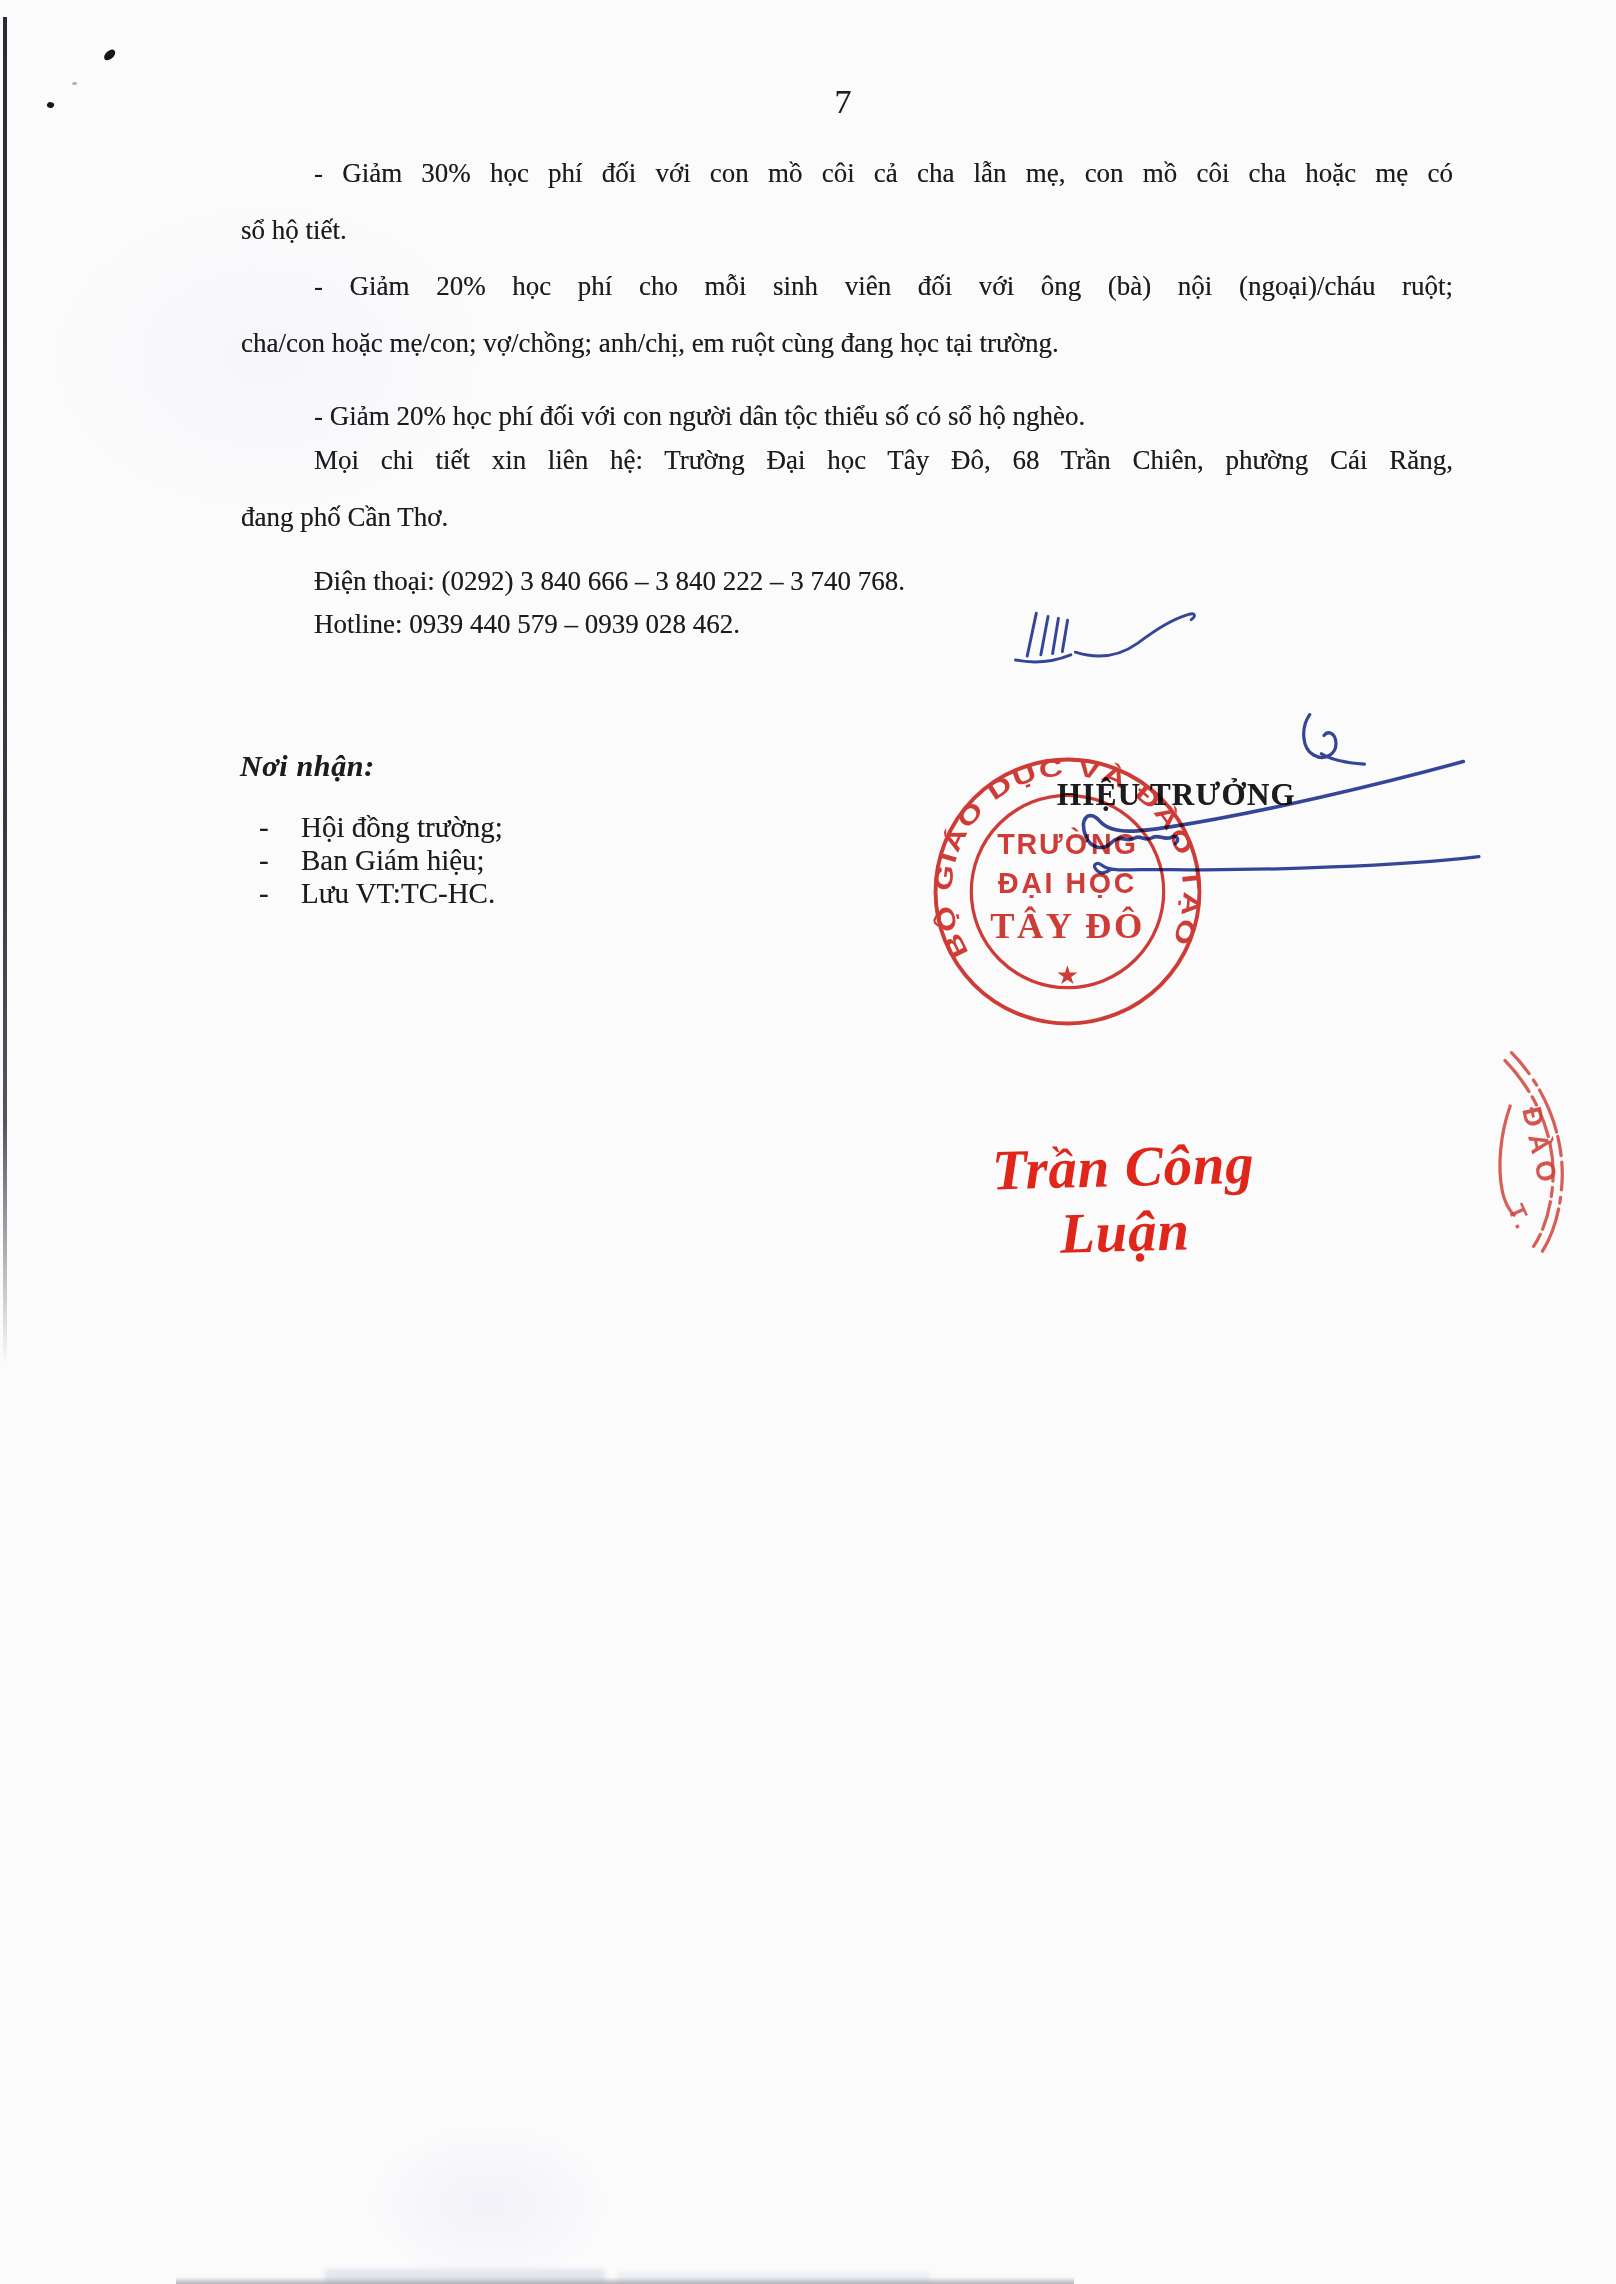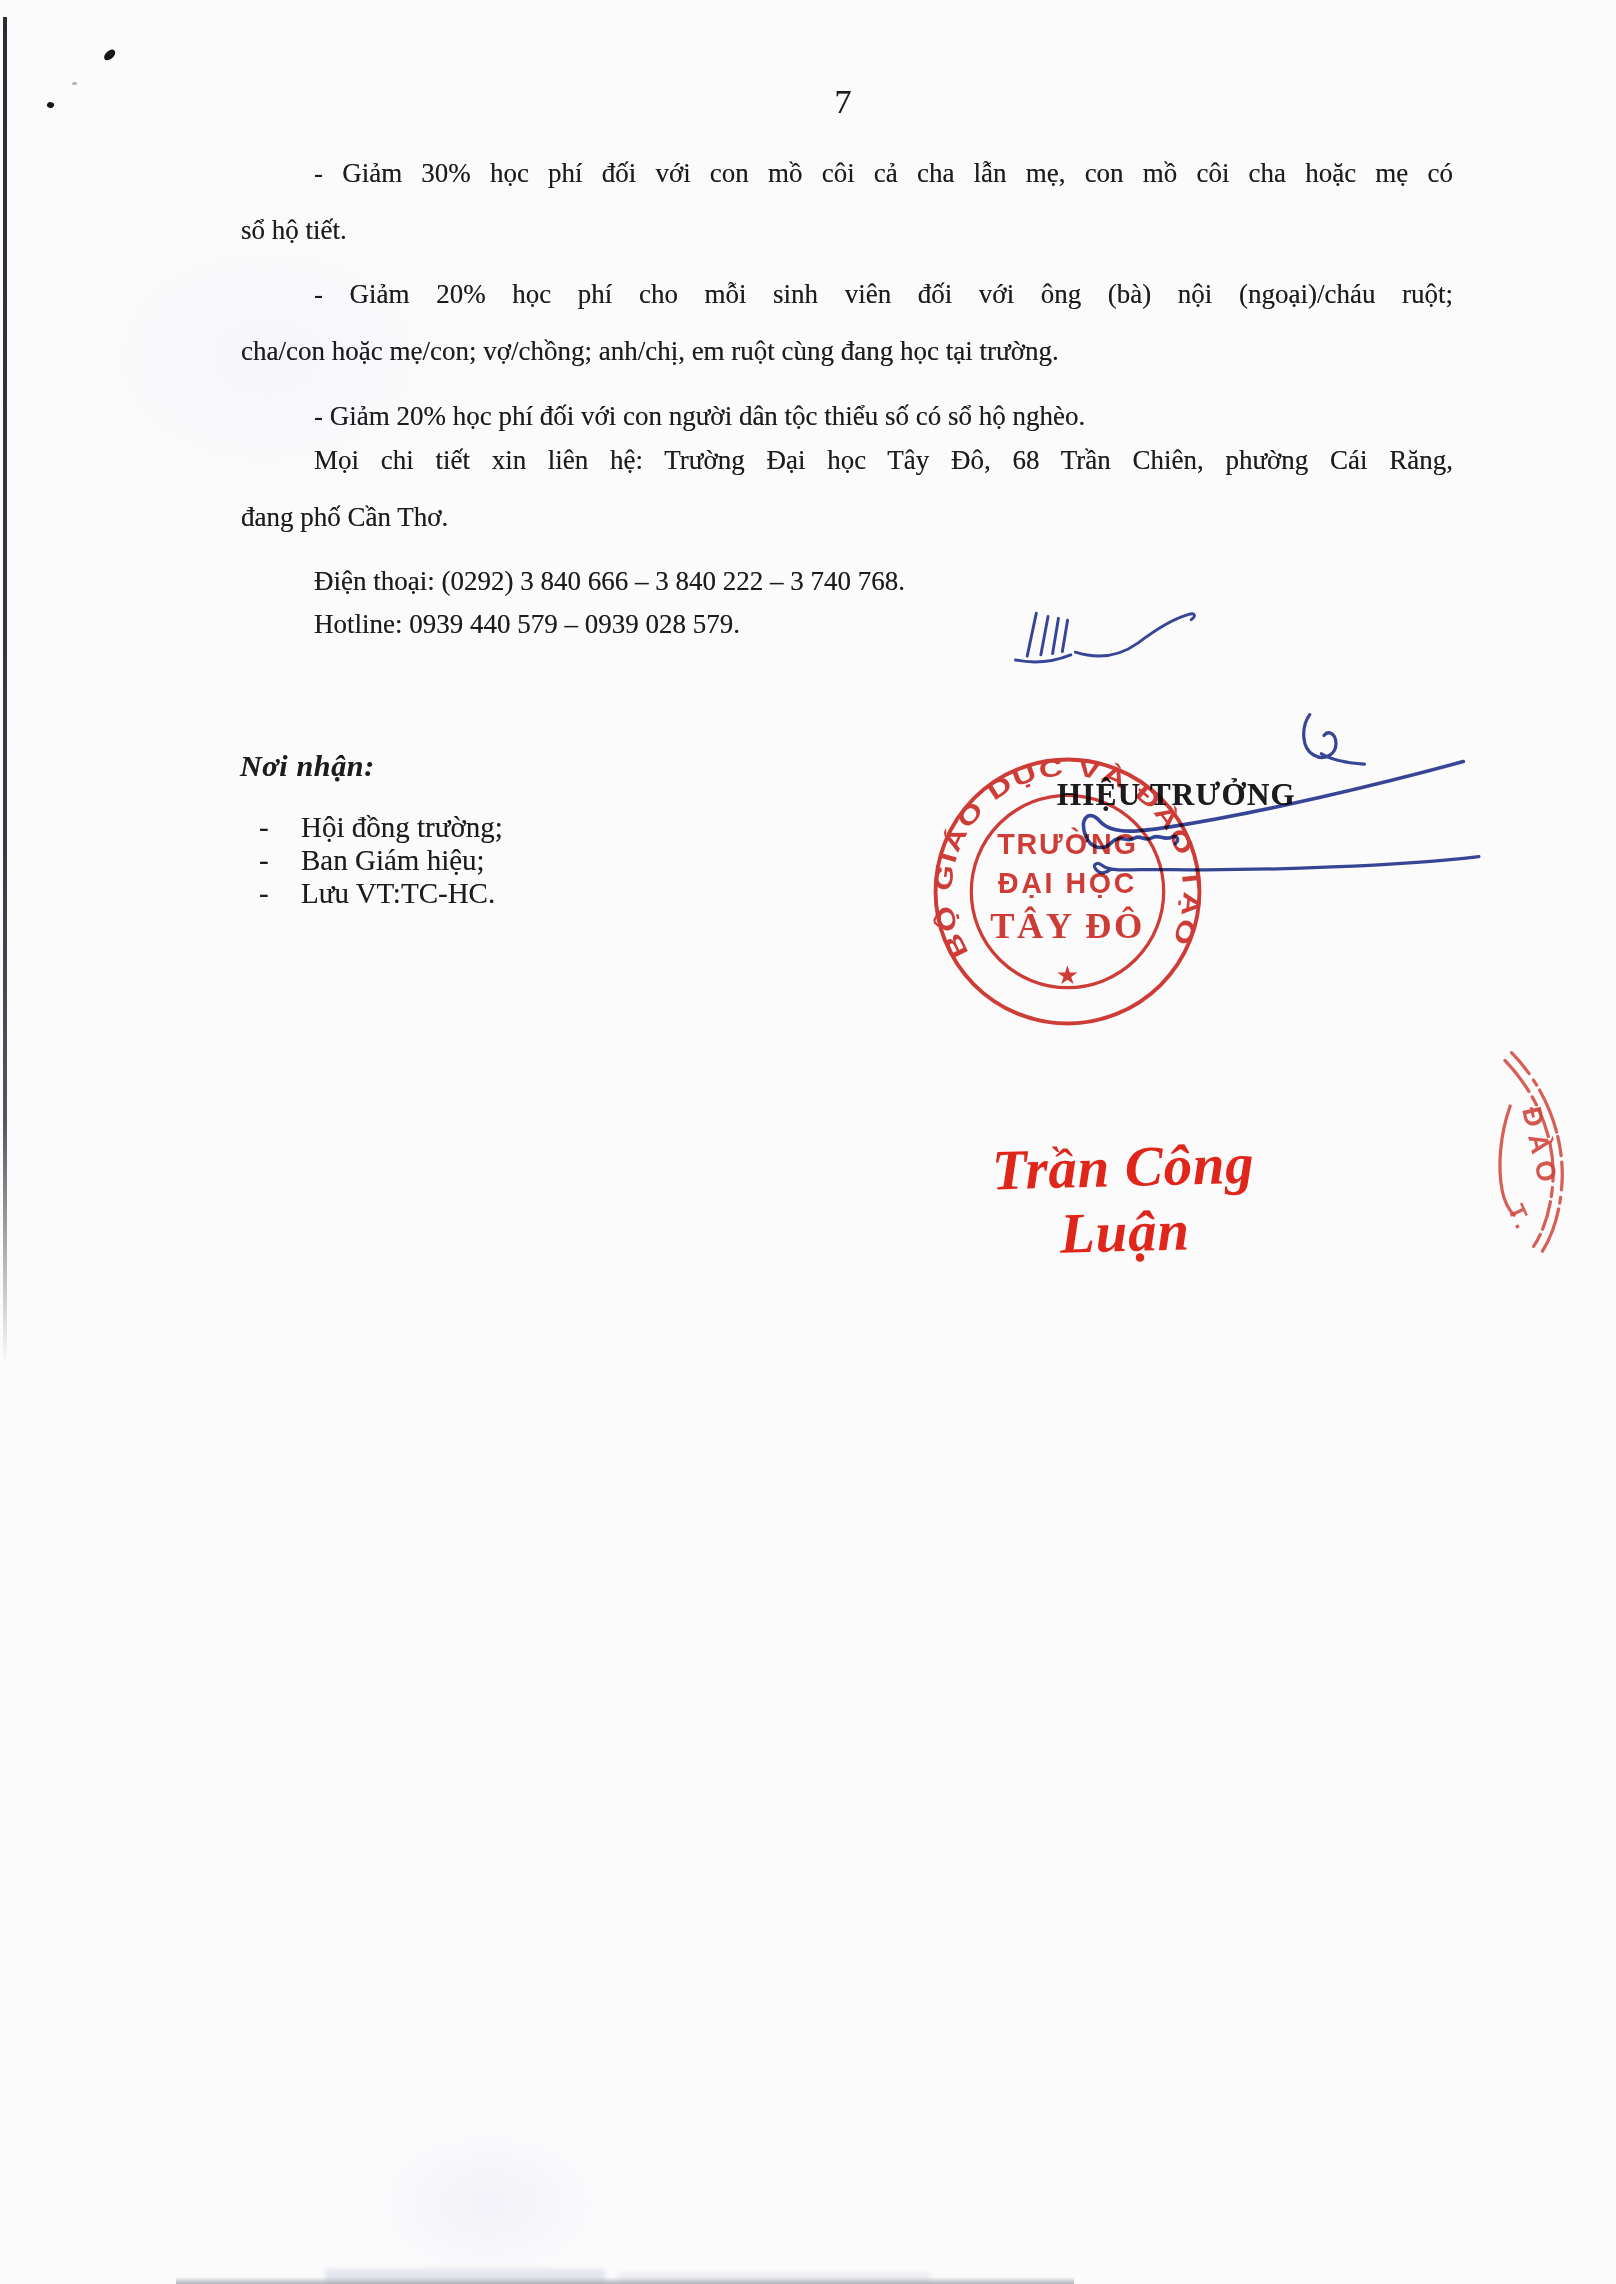--- a/index.html
+++ b/index.html
@@ -49,36 +49,36 @@
 
   <div class="wash" style="left:365px;top:2122px;width:247px;height:163px;background:radial-gradient(ellipse at center,rgba(120,130,200,.07),rgba(120,130,200,0) 70%);"></div>
   <div class="wash" style="left:39px;top:195px;width:456px;height:325px;background:radial-gradient(ellipse at center,rgba(140,150,190,.045),rgba(140,150,190,0) 70%);"></div>
 
   <div class="pagenum">7</div>
 
   <div class="para" style="top:145px">
     <div class="ln first">- Giảm 30% học phí đối với con mồ côi cả cha lẫn mẹ, con mồ côi cha hoặc mẹ có</div>
     <div class="ln last">sổ hộ tiết.</div>
   </div>
-  <div class="para" style="top:266px">
+  <div class="para" style="top:258px">
     <div class="ln first">- Giảm 20% học phí cho mỗi sinh viên đối với ông (bà) nội (ngoại)/cháu ruột;</div>
     <div class="ln last">cha/con hoặc mẹ/con; vợ/chồng; anh/chị, em ruột cùng đang học tại trường.</div>
   </div>
   <div class="para" style="top:388px">
     <div class="ln first last">- Giảm 20% học phí đối với con người dân tộc thiểu số có sổ hộ nghèo.</div>
   </div>
   <div class="para" style="top:432px">
     <div class="ln first">Mọi chi tiết xin liên hệ: Trường Đại học Tây Đô, 68 Trần Chiên, phường Cái Răng,</div>
     <div class="ln last">đang phố Cần Thơ.</div>
   </div>
   <div class="para" style="top:553px">
     <div class="ln first last">Điện thoại: (0292) 3 840 666 – 3 840 222 – 3 740 768.</div>
   </div>
   <div class="para" style="top:596px">
-    <div class="ln first last">Hotline: 0939 440 579 – 0939 028 579.</div>
+    <div class="ln first last">Hotline: 0939 440 579 – 0939 028 462.</div>
   </div>
 
   <div class="noinhan-label">Nơi nhận:</div>
   <ul class="noinhan-list">
     <li>
       <span class="dash">-</span>
       <span>Hội đồng trường;</span>
     </li>
     <li>
       <span class="dash">-</span>

